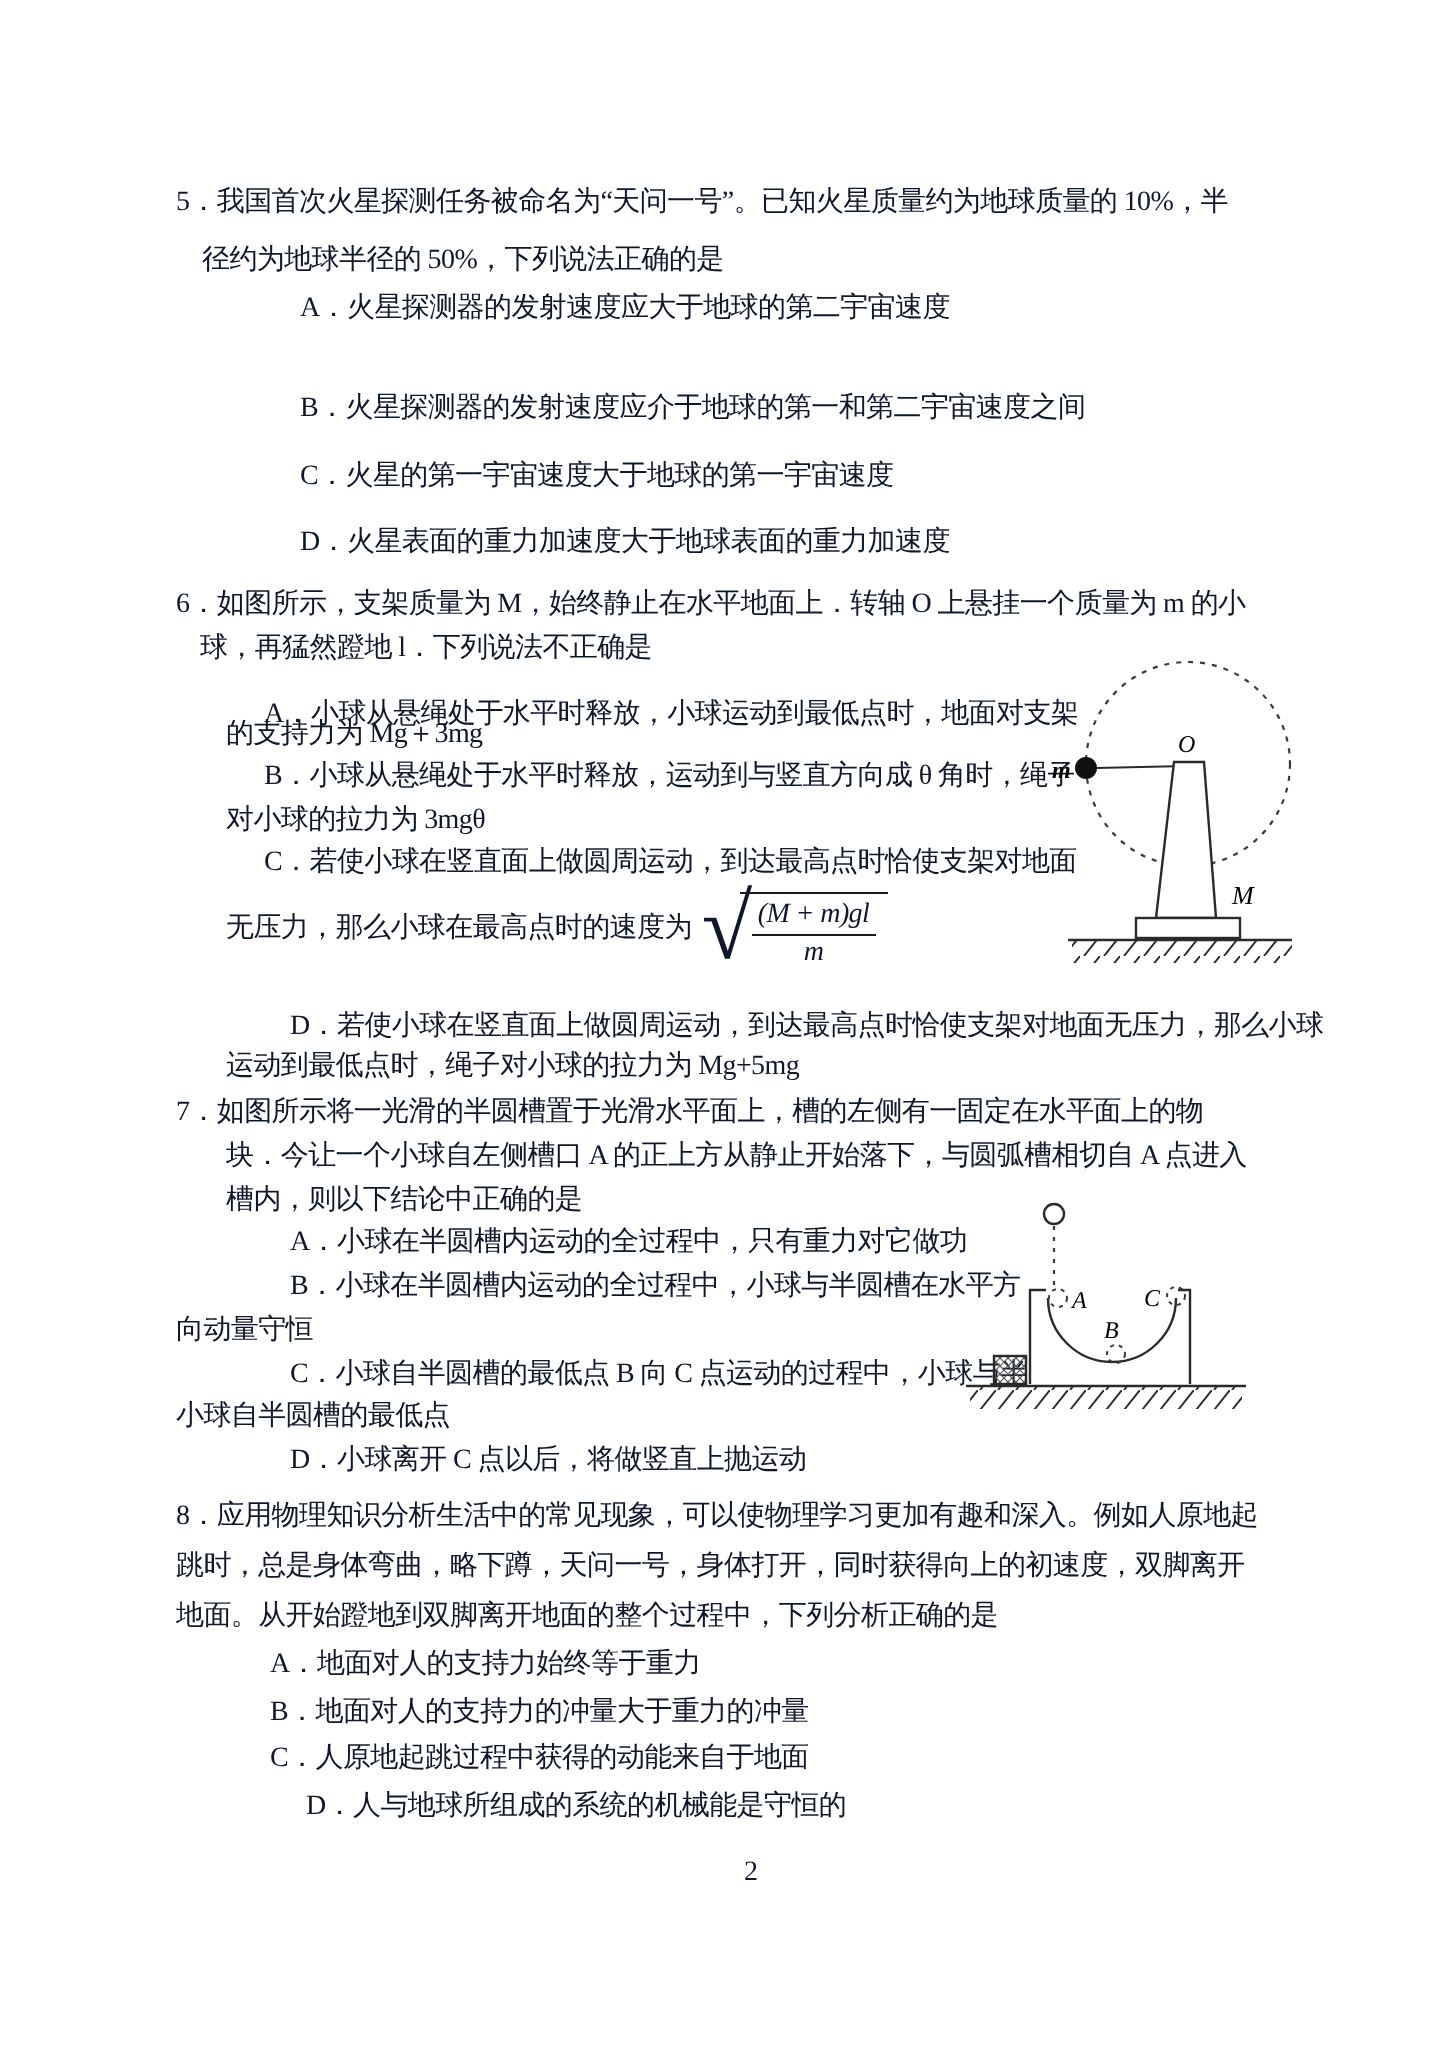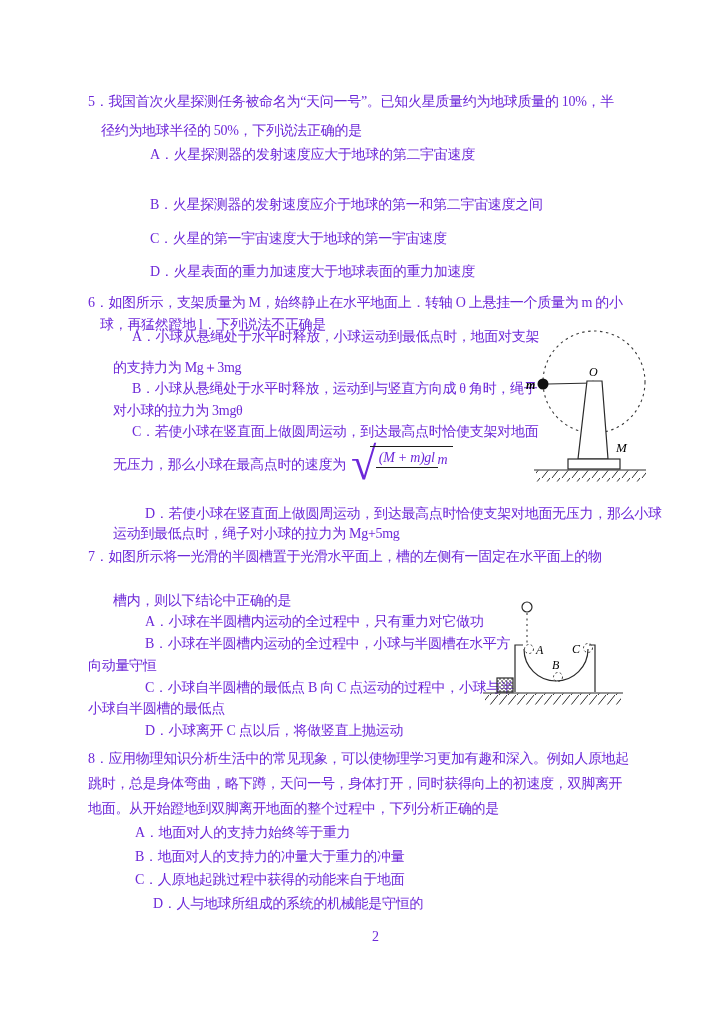--- a/index.html
+++ b/index.html
@@ -3,55 +3,55 @@
 <meta charset="utf-8">
 <style>
   html,body{margin:0;padding:0;}
   body{
     width:724px;height:1024px;
     background:#e8e8e8;
     font-family:"Liberation Serif","DejaVu Serif",serif;
   }
   .page{
     position:relative;width:724px;height:1024px;
-    background:#ffffff;color:#6d28d9;overflow:hidden;
+    background:#ffffff;color:#0f172a;overflow:hidden;
   }
   .line{
     position:absolute;
     font-size:14px;line-height:17px;letter-spacing:-0.3px;
     white-space:nowrap;
   }
   .formula-line{
     display:flex;align-items:center;height:44px;
   }
   .sqrt{display:inline-flex;align-items:flex-start;margin-left:5px;}
   .radical{font-size:46px;line-height:40px;font-weight:400;}
   .sqrt-body{border-top:1.4px solid #1c1c1c;margin-left:-6px;padding:2px 6px 0 6px;margin-top:2px;}
-  .frac{display:inline-flex;flex-direction:row;align-items:center;font-style:italic;font-size:14px;line-height:16px;}
+  .frac{display:inline-flex;flex-direction:column;align-items:center;font-style:italic;font-size:14px;line-height:16px;}
   .frac .num{padding:0 3px 1px 3px;border-bottom:1px solid #1c1c1c;}
   .frac .den{padding-top:1px;}
   .figure{position:absolute;}
   .figure svg text{font-family:"Liberation Serif","DejaVu Serif",serif;font-style:italic;}
   .page-number{position:absolute;left:372px;top:929px;font-size:14px;}
 </style>
 </head>
 <body>
 
 <div class="page">
 
   <div class="line" style="left:88px;top:93px">5．我国首次火星探测任务被命名为“天问一号”。已知火星质量约为地球质量的 10%，半</div>
   <div class="line" style="left:101px;top:122px">径约为地球半径的 50%，下列说法正确的是</div>
   <div class="line" style="left:150px;top:146px">A．火星探测器的发射速度应大于地球的第二宇宙速度</div>
   <div class="line" style="left:150px;top:196px">B．火星探测器的发射速度应介于地球的第一和第二宇宙速度之间</div>
   <div class="line" style="left:150px;top:230px">C．火星的第一宇宙速度大于地球的第一宇宙速度</div>
   <div class="line" style="left:150px;top:263px">D．火星表面的重力加速度大于地球表面的重力加速度</div>
 
   <div class="line" style="left:88px;top:294px">6．如图所示，支架质量为 M，始终静止在水平地面上．转轴 O 上悬挂一个质量为 m 的小</div>
   <div class="line" style="left:100px;top:316px">球，再猛然蹬地 l．下列说法不正确是</div>
-  <div class="line" style="left:132px;top:328px">A．小球从悬绳处于水平时释放，小球运动到最低点时，地面对支架</div>
+  <div class="line" style="left:132px;top:349px">A．小球从悬绳处于水平时释放，小球运动到最低点时，地面对支架</div>
   <div class="line" style="left:113px;top:359px">的支持力为 Mg＋3mg</div>
   <div class="line" style="left:132px;top:380px">B．小球从悬绳处于水平时释放，运动到与竖直方向成 θ 角时，绳子</div>
   <div class="line" style="left:113px;top:402px">对小球的拉力为 3mgθ</div>
   <div class="line" style="left:132px;top:423px">C．若使小球在竖直面上做圆周运动，到达最高点时恰使支架对地面</div>
 
   <div class="line formula-line" style="left:113px;top:442px">
     <span>无压力，那么小球在最高点时的速度为</span>
     <span class="sqrt">
       <span class="radical">√</span>
       <span class="sqrt-body">
@@ -60,20 +60,21 @@
           <span class="den">m</span>
         </span>
       </span>
     </span>
   </div>
 
   <div class="line" style="left:145px;top:505px">D．若使小球在竖直面上做圆周运动，到达最高点时恰使支架对地面无压力，那么小球</div>
   <div class="line" style="left:113px;top:525px">运动到最低点时，绳子对小球的拉力为 Mg+5mg</div>
 
   <div class="line" style="left:88px;top:548px">7．如图所示将一光滑的半圆槽置于光滑水平面上，槽的左侧有一固定在水平面上的物</div>
+  <div class="line" style="left:113px;top:570px">块．今让一个小球自左侧槽口 A 的正上方从静止开始落下，与圆弧槽相切自 A 点进入</div>
   <div class="line" style="left:145px;top:613px">A．小球在半圆槽内运动的全过程中，只有重力对它做功</div>
   <div class="line" style="left:113px;top:592px">槽内，则以下结论中正确的是</div>
   <div class="line" style="left:145px;top:635px">B．小球在半圆槽内运动的全过程中，小球与半圆槽在水平方</div>
   <div class="line" style="left:88px;top:657px">向动量守恒</div>
   <div class="line" style="left:145px;top:679px">C．小球自半圆槽的最低点 B 向 C 点运动的过程中，小球与半</div>
   <div class="line" style="left:88px;top:700px">小球自半圆槽的最低点</div>
   <div class="line" style="left:145px;top:722px">D．小球离开 C 点以后，将做竖直上抛运动</div>
 
   <div class="line" style="left:88px;top:750px">8．应用物理知识分析生活中的常见现象，可以使物理学习更加有趣和深入。例如人原地起</div>
   <div class="line" style="left:88px;top:775px">跳时，总是身体弯曲，略下蹲，天问一号，身体打开，同时获得向上的初速度，双脚离开</div>

